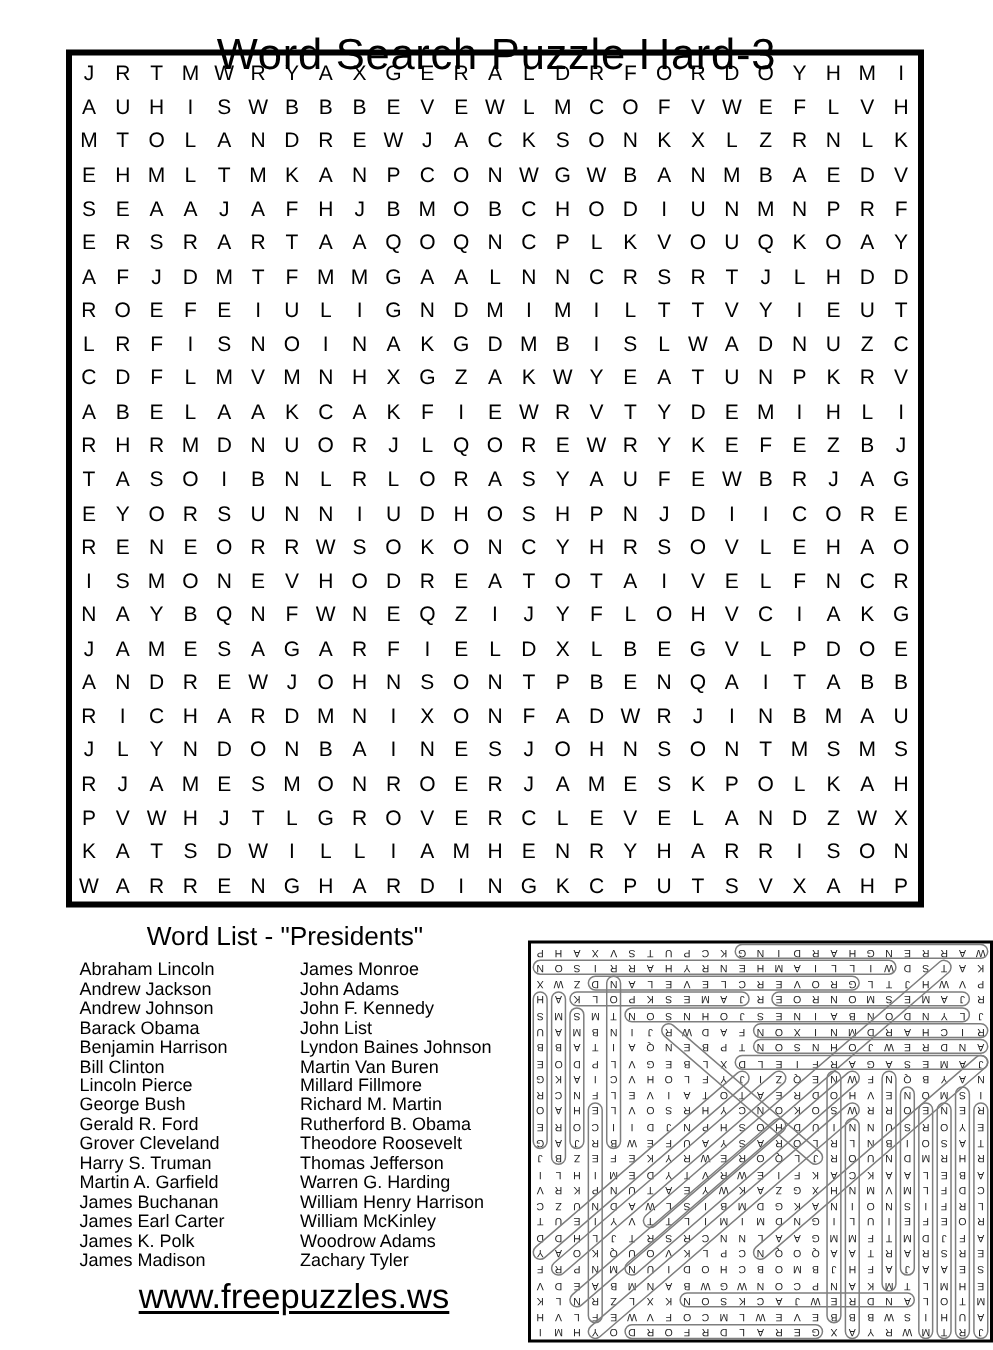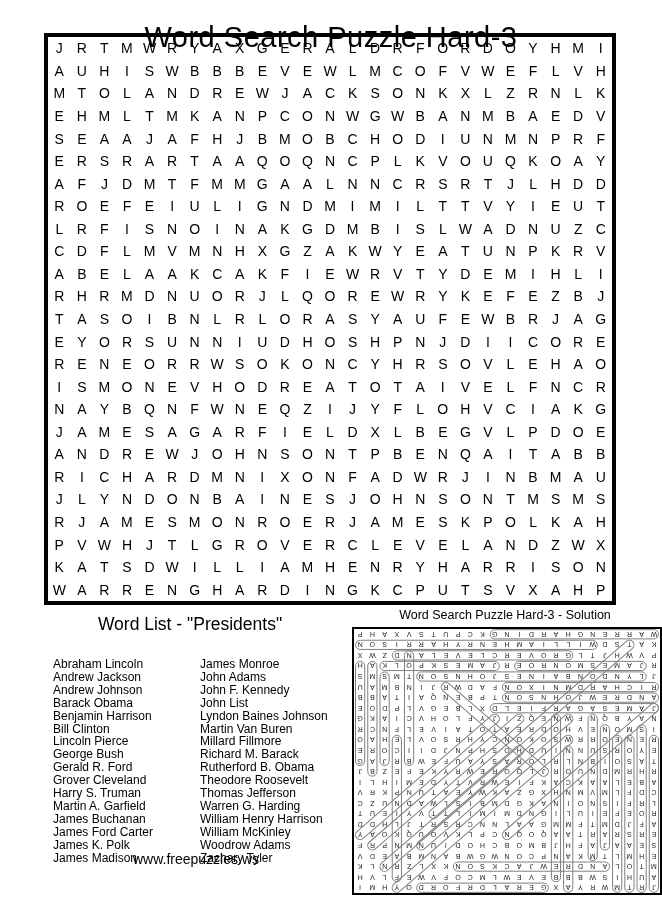--- a/index.html
+++ b/index.html
@@ -9,23 +9,23 @@
          font-size:29px;font-weight:400;letter-spacing:0.5px;}
   .grid-box{position:absolute;left:44px;top:33px;width:572px;height:572px;
             border:4px solid #000;box-sizing:border-box;}
   .grid{width:100%;height:100%;display:grid;
         grid-template-columns:repeat(25,1fr);grid-template-rows:repeat(25,1fr);}
   .grid span{display:flex;align-items:center;justify-content:center;
              font-size:14px;font-weight:400;}
   .wl-heading{position:absolute;left:25px;top:614px;width:330px;text-align:center;
               font-size:17.5px;font-weight:400;}
   .wl-cols{position:absolute;left:53px;top:640px;display:flex;}
-  .wl-col{width:147px;font-size:12px;line-height:12.9px;white-space:nowrap;margin-top:18px;}
+  .wl-col{width:147px;font-size:12px;line-height:12.9px;white-space:nowrap;}
   .footer{position:absolute;left:36px;top:851px;width:320px;text-align:center;
-          font-size:14px;}
+          font-size:23px;text-decoration:underline;}
   .sol-heading{position:absolute;left:350px;top:608px;width:310px;text-align:center;
                font-size:12.5px;font-weight:400;}
   .sol-box{position:absolute;left:352px;top:627px;width:310px;height:268px;
            border:2px solid #000;box-sizing:border-box;}
   .sol-inner{position:relative;width:306px;height:264px;transform:rotate(180deg);}
   .sol-grid{position:absolute;left:0;top:0;width:306px;height:264px;display:grid;
             grid-template-columns:repeat(25,1fr);grid-template-rows:repeat(25,1fr);}
   .sol-grid span{display:flex;align-items:center;justify-content:center;
                  font-size:7px;color:#222;}
   .sol-markers{position:absolute;left:0;top:0;}
@@ -677,47 +677,46 @@
         <div>Barack Obama</div>
         <div>Benjamin Harrison</div>
         <div>Bill Clinton</div>
         <div>Lincoln Pierce</div>
         <div>George Bush</div>
         <div>Gerald R. Ford</div>
         <div>Grover Cleveland</div>
         <div>Harry S. Truman</div>
         <div>Martin A. Garfield</div>
         <div>James Buchanan</div>
-        <div>James Ford Carter</div>
+        <div>James Earl Carter</div>
         <div>James K. Polk</div>
         <div>James Madison</div>
       </div>
     <div class="wl-col" id="wl-col-2">
         <div>James Monroe</div>
         <div>John Adams</div>
         <div>John F. Kennedy</div>
         <div>John List</div>
         <div>Lyndon Baines Johnson</div>
         <div>Martin Van Buren</div>
         <div>Millard Fillmore</div>
-        <div>Richard M. Barack</div>
+        <div>Richard M. Martin</div>
         <div>Rutherford B. Obama</div>
         <div>Theodore Roosevelt</div>
         <div>Thomas Jefferson</div>
         <div>Warren G. Harding</div>
         <div>William Henry Harrison</div>
         <div>William McKinley</div>
         <div>Woodrow Adams</div>
         <div>Zachary Tyler</div>
       </div>
   </div>
 
   <div class="footer">www.freepuzzles.ws</div>
 
-  <div class="sol-heading">Word Search Puzzle Hard-3 - Solution</div>
 
   <div class="sol-box">
     <div class="sol-inner">
       <div class="sol-grid" id="sol-grid">
           <span>J</span>
           <span>R</span>
           <span>T</span>
           <span>M</span>
           <span>W</span>
           <span>R</span>

